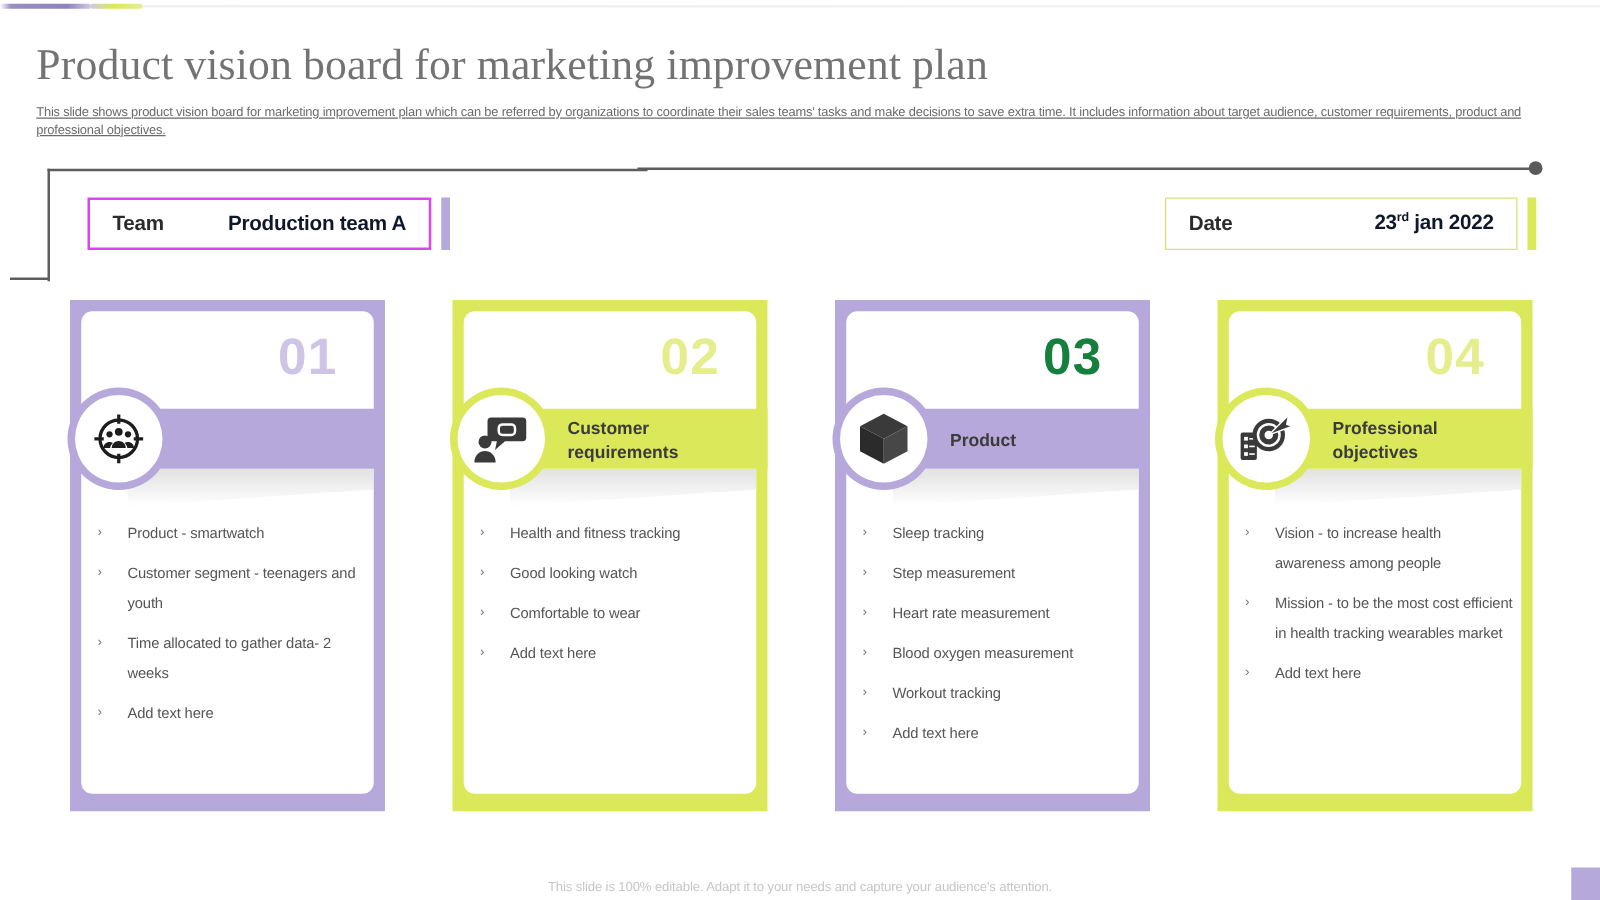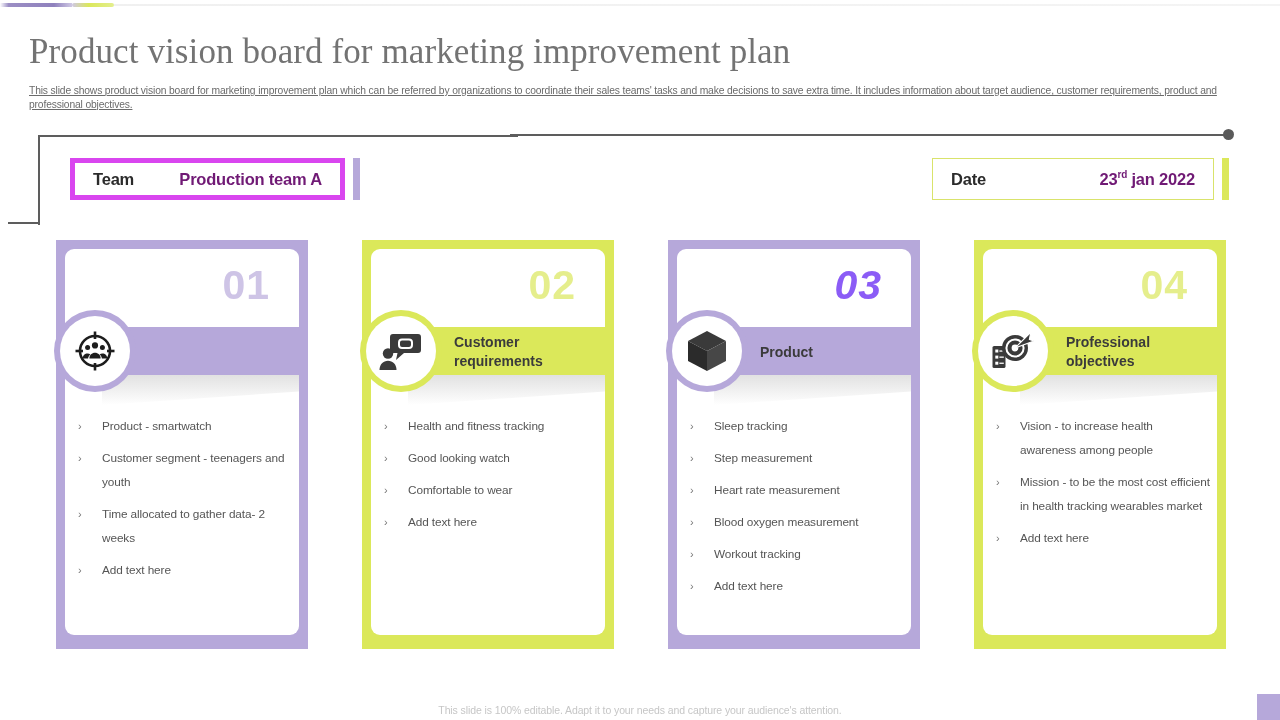--- a/index.html
+++ b/index.html
@@ -65,28 +65,28 @@
     display: flex; align-items: center;
   }
   .field .box {
     height: 42px; display: flex; align-items: center;
     padding: 0 18px; flex: 1 1 auto;
   }
   .field .label {
     font-size: 16.5px; font-weight: bold; color: #2b2b2b; letter-spacing: -0.2px;
   }
   .field .value {
-    font-size: 16.5px; font-weight: bold; color: #701a75; letter-spacing: -0.2px;
+    font-size: 16.5px; font-weight: bold; color: #0f172a; letter-spacing: -0.2px;
     margin-left: auto;
   }
   .field .value sup { font-size: 10px; vertical-align: super; }
   .field .tail { width: 7px; height: 42px; margin-left: 8px; }
 
   #field-team { left: 70px; top: 158px; width: 290px; }
-  #field-team .box { border: 5px solid #d946ef; }
+  #field-team .box { border: 2px solid #d946ef; }
   #field-team .label { padding-right: 30px; }
   #field-team .tail { background: #b6a8da; }
 
   #field-date { left: 932px; top: 158px; width: 297px; }
   #field-date .box { border: 1px solid #d9e36b; }
   #field-date .tail { background: #dbe85a; }
 
   
   .card { position: absolute; top: 240px; width: 252px; height: 409px; }
   .card .outer { position: absolute; inset: 0; }
@@ -135,21 +135,21 @@
   }
 
   #card-1 { left: 56px; }
   #card-1 .outer, #card-1 .band, #card-1 .ring { background: #b6a8da; }
   #card-1 .num { color: #cec4e6; }
   #card-2 { left: 362px; }
   #card-2 .outer, #card-2 .band, #card-2 .ring { background: #dbe85a; }
   #card-2 .num { color: #e5ee8c; }
   #card-3 { left: 668px; }
   #card-3 .outer, #card-3 .band, #card-3 .ring { background: #b6a8da; }
-  #card-3 .num { color: #8b5cf6; font-style: italic; }
+  #card-3 .num { color: #15803d; }
   #card-4 { left: 974px; }
   #card-4 .outer, #card-4 .band, #card-4 .ring { background: #dbe85a; }
   #card-4 .num { color: #e5ee8c; }
 
   
   .footer {
     position: absolute; left: 0; top: 704px; width: 1280px;
     text-align: center; font-size: 10.5px; color: #c6c6c6; letter-spacing: -0.1px;
   }
   .corner-square {

